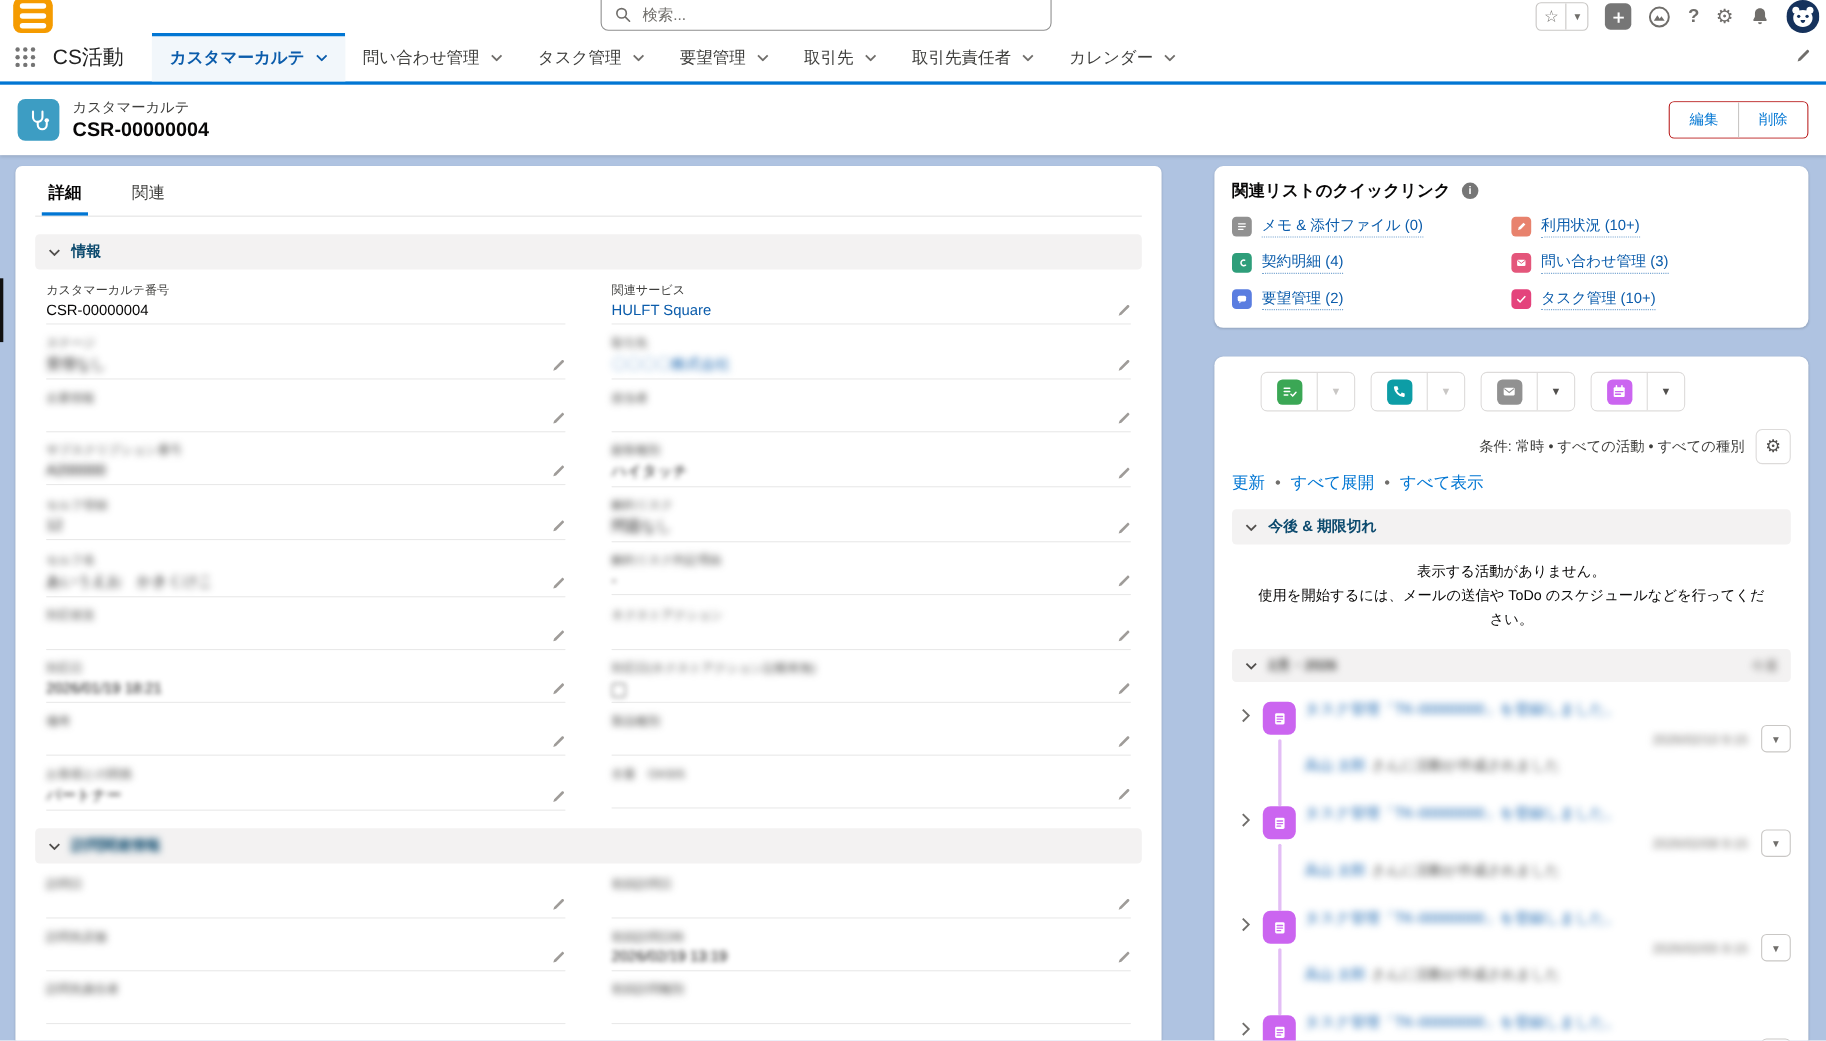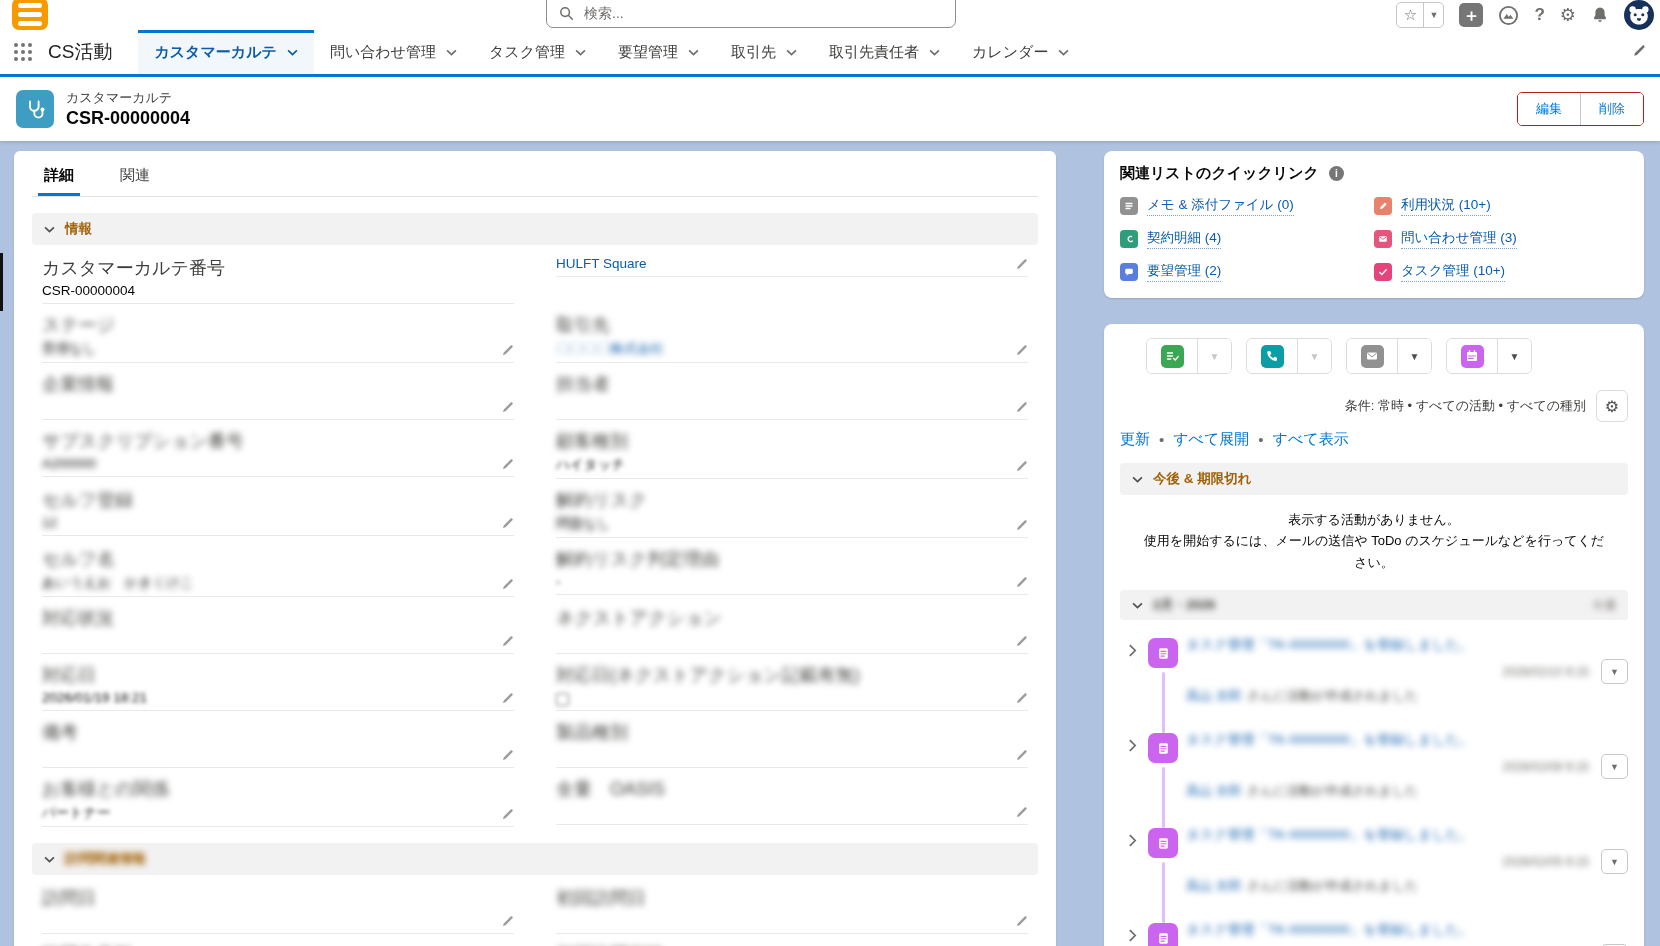--- a/index.html
+++ b/index.html
@@ -50,24 +50,24 @@
   .content { display:flex; gap:48px; padding:10px 8px 0 14px; background:#afc3e1; height:946px; }
   .main-card { width:1042px; background:#fff; border-radius:6px; padding:0 18px; overflow:hidden;
     box-shadow:0 1px 2px rgba(0,0,0,.15); }
   .rcol { width:540px; display:flex; flex-direction:column; gap:26px;border-radius:11px; }
   .card { background:#fff; border-radius:8px; box-shadow:0 1px 2px rgba(0,0,0,.15); }
   
   .dtabs { display:flex; gap:34px; border-bottom:1px solid #e3e3e3; padding:0 6px; }
   .dtab { padding:15px 6px 11px; font-size:15px; color:#3e3e3c; cursor:pointer; }
   .dtab.active { color:#080707; font-weight:700; border-bottom:3px solid #0176d3; padding-bottom:8px; }
   .section-bar { background:#f3f2f2; border-radius:4px; height:32px; display:flex; align-items:center; gap:10px;
-    padding:0 12px; font-weight:700; font-size:13.5px; color:#a16207; margin-top:16px; }
+    padding:0 12px; font-weight:700; font-size:13.5px; color:#0c4a6e; margin-top:16px; }
   .fgrid { display:grid; grid-template-columns:1fr 1fr; column-gap:42px; padding:2px 10px 0; }
   .frow { padding-top:9px; }
-  .flabel { font-size:18px; color:#3e3e3c; margin-bottom:3px; min-height:15px; }
+  .flabel { font-size:11px; color:#3e3e3c; margin-bottom:3px; min-height:15px; }
   .fline { display:flex; align-items:flex-end; justify-content:space-between; border-bottom:1px solid #e9e9e9;
     padding-bottom:4px; min-height:21px; font-size:13.5px; color:#080707; gap:8px; }
   .fval { min-height:16px; }
   .link { color:#0b5cab; cursor:pointer; }
   .pen { flex:0 0 auto; cursor:pointer; }
   .cbx { display:inline-block; width:13px; height:13px; border:1px solid #747474; border-radius:2px; background:#fff; }
   
   .bl  { filter:blur(3.2px); }
   .bl2 { filter:blur(2.2px); }
   
@@ -269,20 +269,21 @@
 
     <div class="fgrid">
 
       <div class="frow">
         <div class="flabel">カスタマーカルテ番号</div>
         <div class="fline">
             <span class="fval">CSR-00000004</span>
           </div>
       </div>
       <div class="frow">
+        <div class="flabel">関連サービス</div>
         <div class="fline">
             <span class="fval link">HULFT Square</span>
           <svg class="pen" width="14" height="14" viewBox="0 0 16 16">
               <path fill="#9f9c99" d="M12.2 1.8c.5-.5 1.2-.5 1.7 0l.3.3c.5.5.5 1.2 0 1.7L6.3 11.7l-2.9.9.9-2.9z"></path>
             </svg>
           </div>
       </div>
 
       <div class="frow">
         <div class="flabel bl">ステージ</div>

